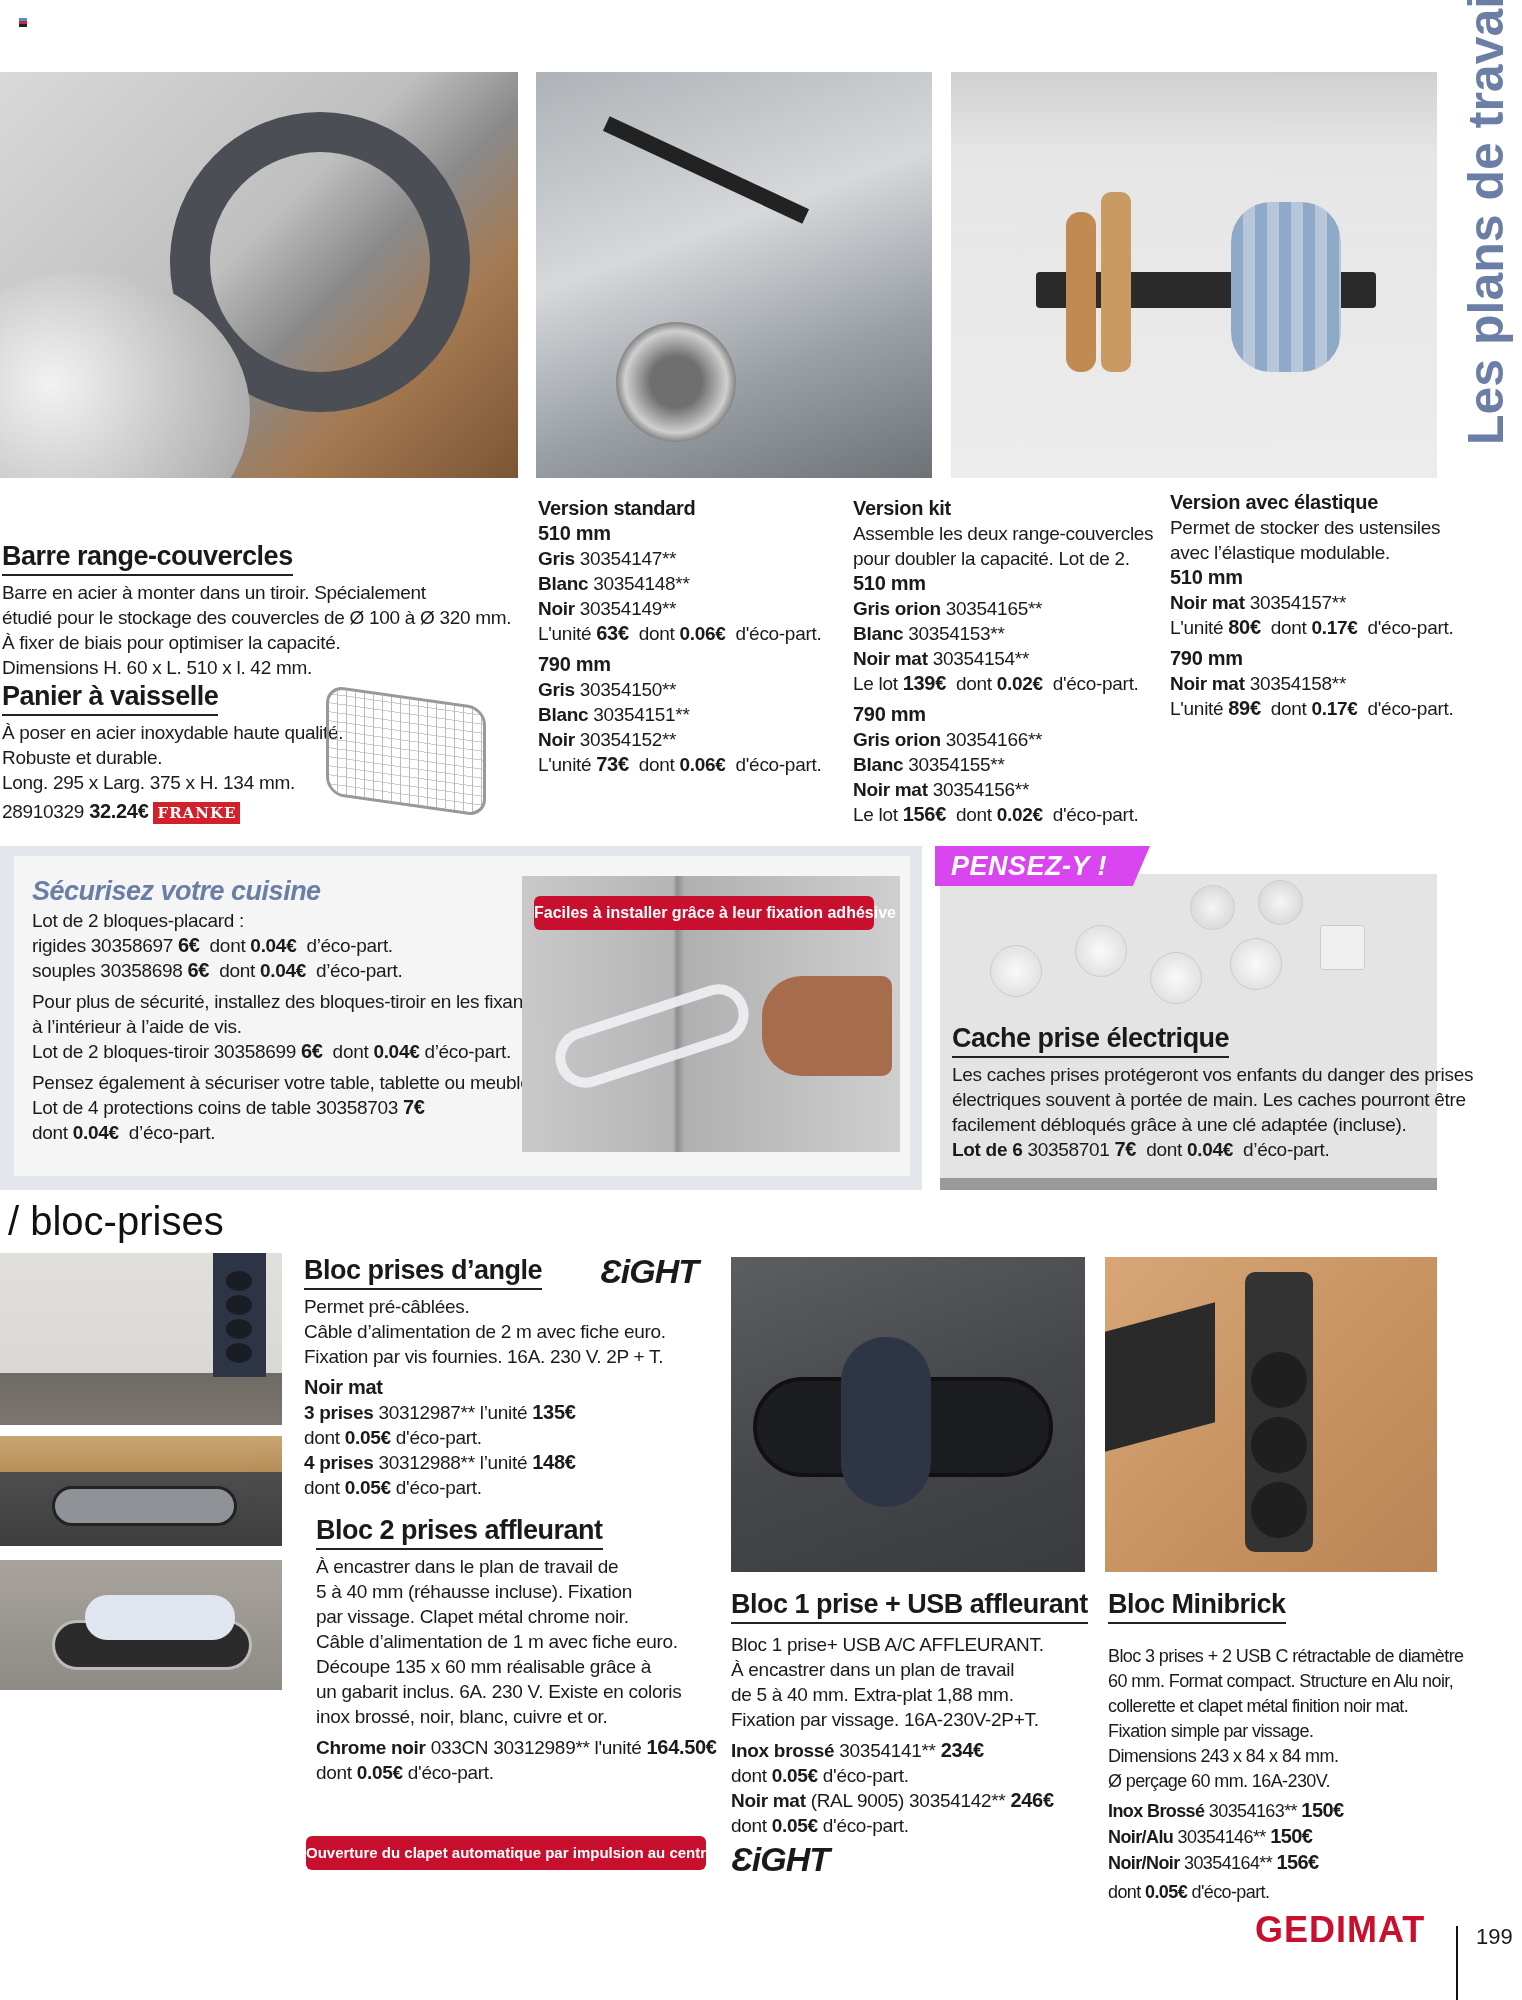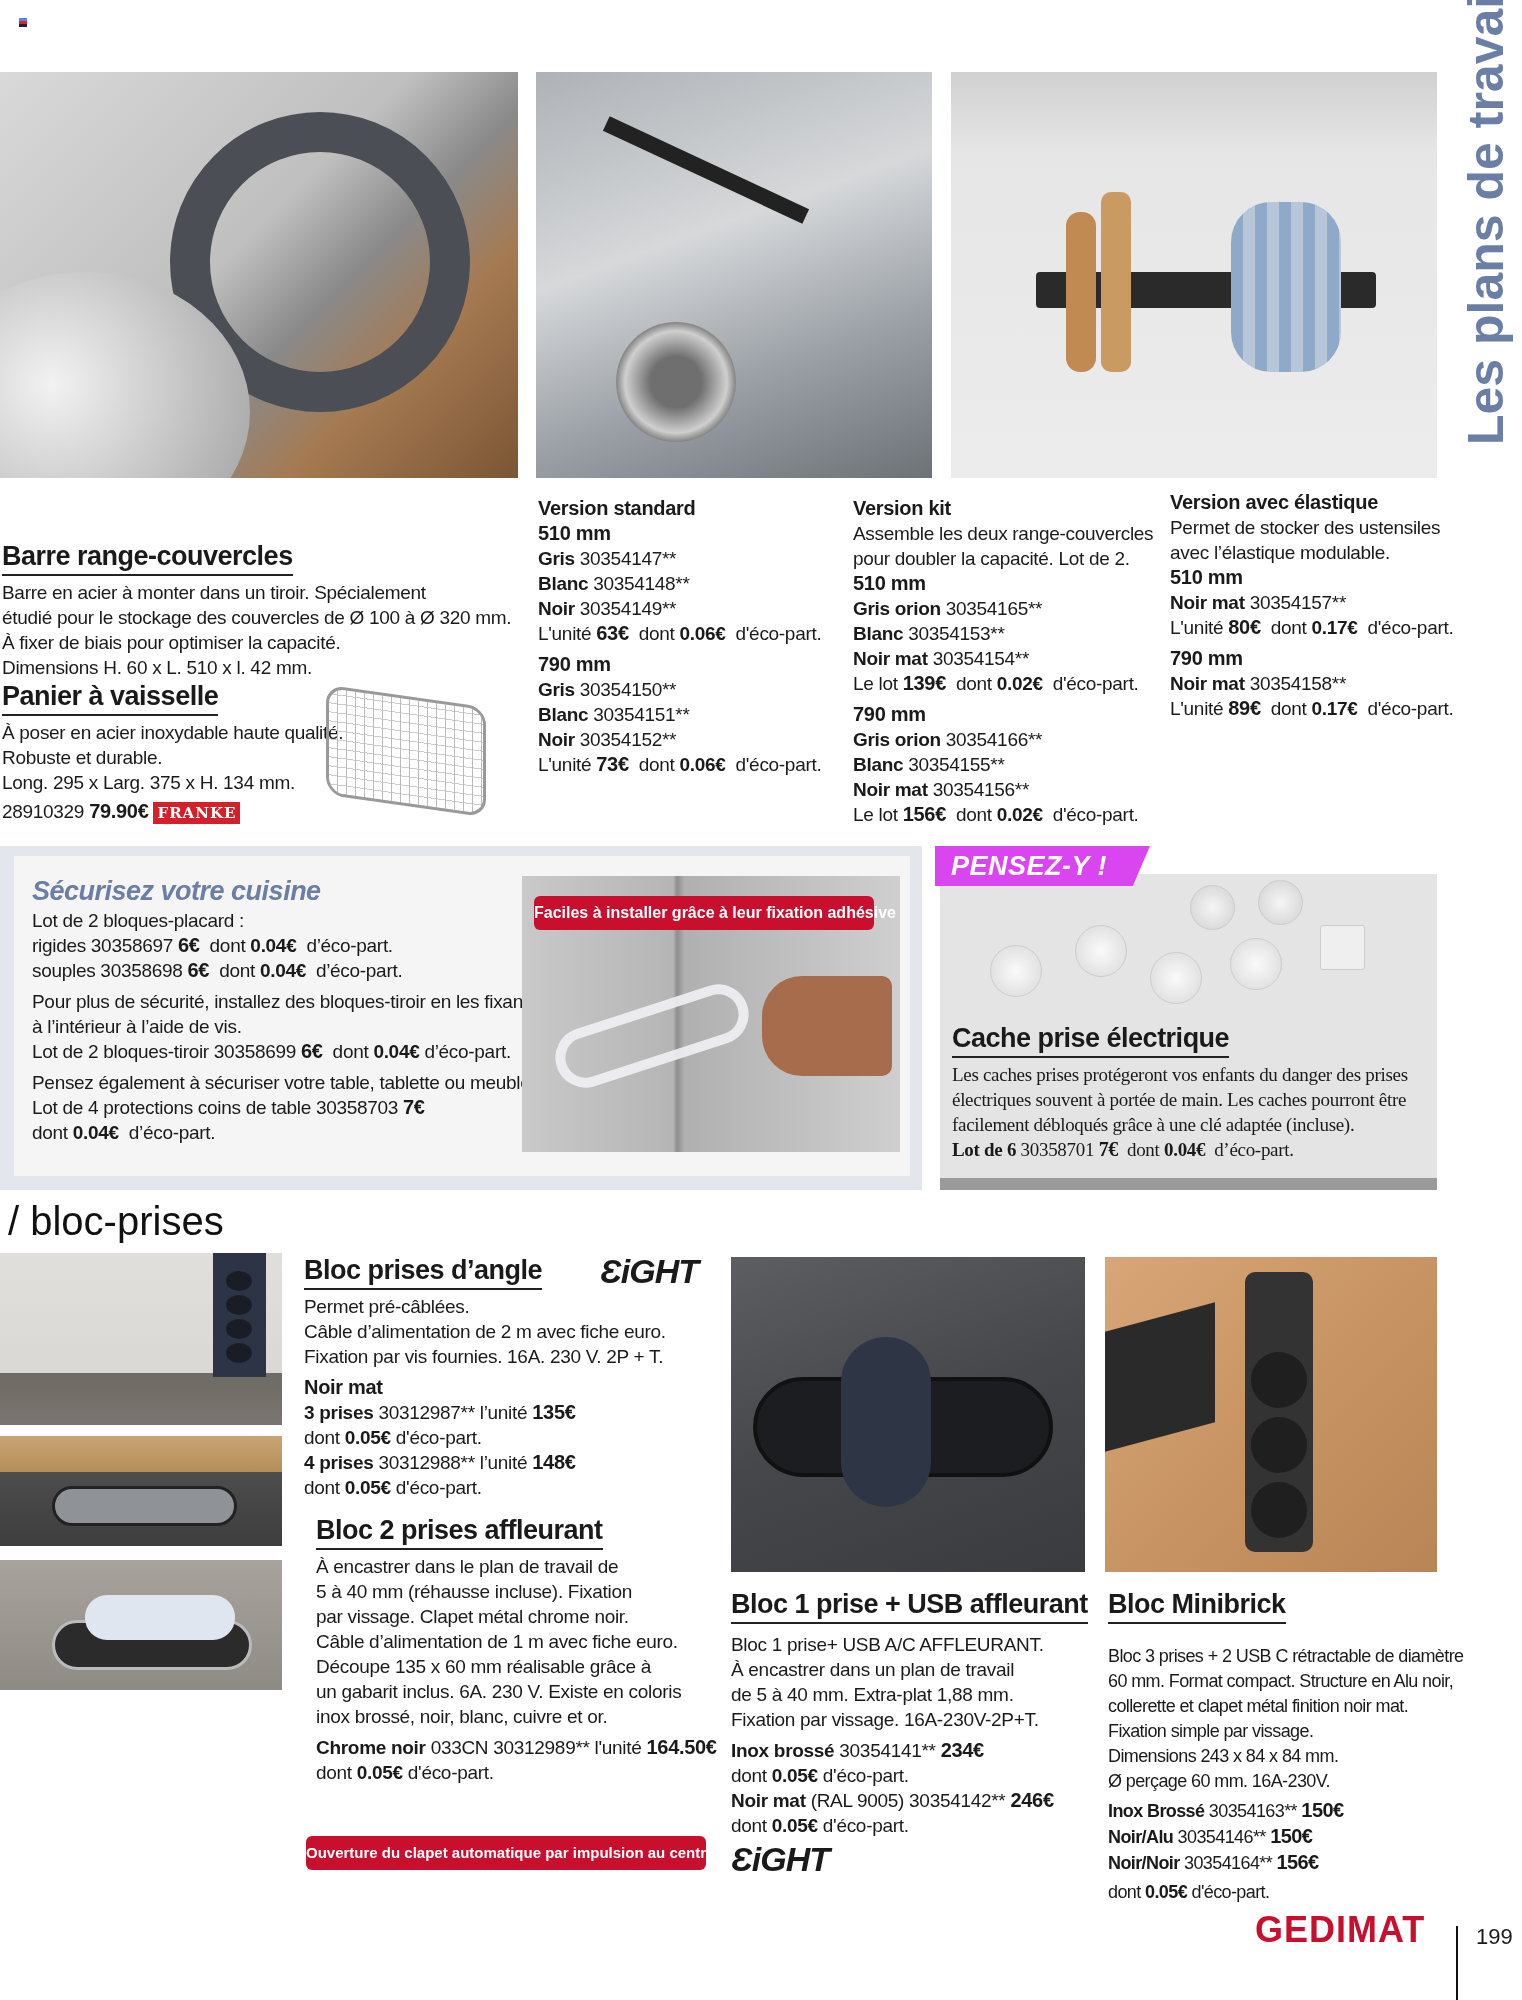--- a/index.html
+++ b/index.html
@@ -96,21 +96,21 @@
   <span class="line"><b>Noir mat</b> <span>30354158**</span></span>
   <span class="line"><span>L'unité</span> <b class="price">89€</b>&nbsp; <span>dont</span> <b>0.17€</b>&nbsp; <span>d'éco-part.</span></span>
 </div>
 
 <div class="abs" style="left:2px;top:680px;width:320px;">
   <div class="h2">Panier à vaisselle</div>
   <div class="txt cond" style="margin-top:4px;">
     <span class="line">À poser en acier inoxydable haute qualité.</span>
     <span class="line">Robuste et durable.</span>
     <span class="line">Long. 295 x Larg. 375 x H. 134 mm.</span>
-    <span class="line" style="margin-top:4px;"><span>28910329</span> <b class="price">79.90€</b> <span class="franke">FRANKE</span></span>
+    <span class="line" style="margin-top:4px;"><span>28910329</span> <b class="price">32.24€</b> <span class="franke">FRANKE</span></span>
   </div>
 </div>
 <div class="abs" style="left:318px;top:676px;width:175px;height:155px;">
   <div style="position:absolute;left:8px;top:20px;width:160px;height:110px;border:3px solid #999;border-radius:18px;transform:skewY(8deg);background:repeating-linear-gradient(90deg,transparent 0 8px,#bbb 8px 9px),repeating-linear-gradient(0deg,transparent 0 8px,#ccc 8px 9px);"></div>
 </div>
 
 <div class="abs" style="left:0;top:846px;width:922px;height:344px;background:#e3e6ec;">
   <div style="position:absolute;left:14px;top:10px;width:896px;height:320px;background:#f5f5f6;"></div>
 </div>
 <div class="abs" style="left:32px;top:874px;width:490px;">
@@ -142,21 +142,21 @@
   <div style="position:absolute;left:10px;top:65px;width:52px;height:52px;border-radius:50%;background:radial-gradient(circle,#fafafa,#d8d8d8);border:1px solid #ccc;"></div>
   <div style="position:absolute;left:95px;top:45px;width:52px;height:52px;border-radius:50%;background:radial-gradient(circle,#fafafa,#d8d8d8);border:1px solid #ccc;"></div>
   <div style="position:absolute;left:170px;top:72px;width:52px;height:52px;border-radius:50%;background:radial-gradient(circle,#fafafa,#d8d8d8);border:1px solid #ccc;"></div>
   <div style="position:absolute;left:250px;top:58px;width:52px;height:52px;border-radius:50%;background:radial-gradient(circle,#fafafa,#d8d8d8);border:1px solid #ccc;"></div>
   <div style="position:absolute;left:210px;top:5px;width:45px;height:45px;border-radius:50%;background:radial-gradient(circle,#f5f5f5,#d0d0d0);border:1px solid #ccc;"></div>
   <div style="position:absolute;left:278px;top:0;width:45px;height:45px;border-radius:50%;background:radial-gradient(circle,#f5f5f5,#d0d0d0);border:1px solid #ccc;"></div>
   <div style="position:absolute;left:340px;top:45px;width:45px;height:45px;background:#efefef;border:1px solid #ccc;border-radius:3px;"></div>
 </div>
 <div class="abs" style="left:952px;top:1022px;width:480px;">
   <div class="h2">Cache prise électrique</div>
-  <div class="txt cond" style="margin-top:4px;font-family:Liberation Serif, serif;">
+  <div class="txt cond" style="margin-top:4px;">
     <span class="line">Les caches prises protégeront vos enfants du danger des prises</span>
     <span class="line">électriques souvent à portée de main. Les caches pourront être</span>
     <span class="line">facilement débloqués grâce à une clé adaptée (incluse).</span>
     <span class="line"><b>Lot de 6</b> <span>30358701</span> <b class="price">7€</b>&nbsp; <span>dont</span> <b>0.04€</b>&nbsp; <span>d’éco-part.</span></span>
   </div>
 </div>
 
 <div class="abs" style="left:8px;top:1196px;font-size:40px;line-height:50px;color:#111;">/ bloc-prises</div>
 
 <div class="photo" style="left:0;top:1253px;width:282px;height:172px;background:linear-gradient(180deg,#e0dfdc 0%,#dad8d4 70%,#6e6a64 70%,#7a766f 100%);">

